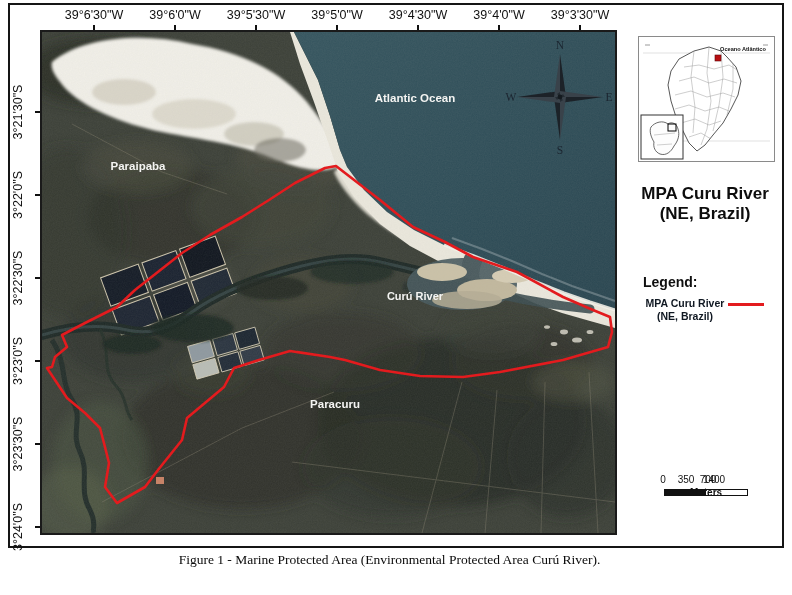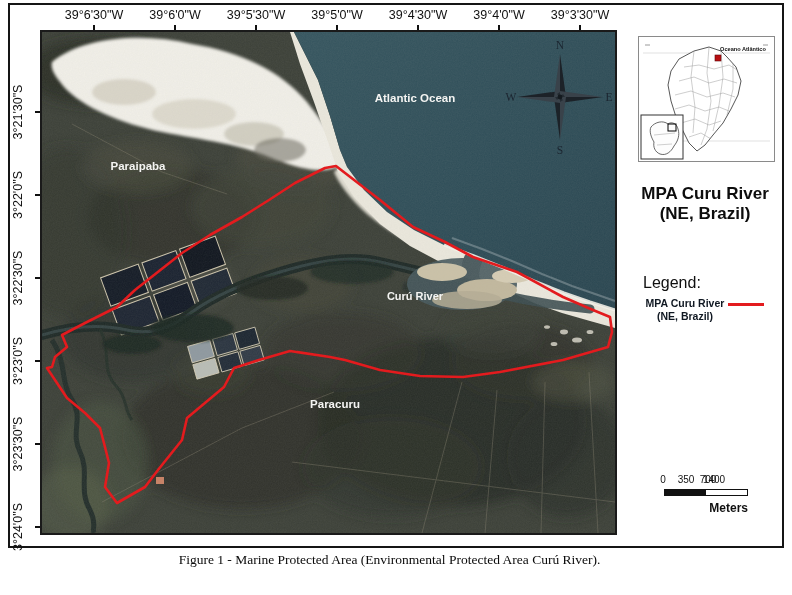--- a/index.html
+++ b/index.html
@@ -16,31 +16,31 @@
   .lat-tick{position:absolute;left:35px;width:7px;height:2px;background:#111;}
   
   .map-frame{position:absolute;left:40px;top:30px;width:577px;height:505px;
         border:2px solid #1a1a1a;box-sizing:border-box;background:#3c4038;}
   .map-frame svg{display:block;}
   
   .inset-box{position:absolute;left:638px;top:36px;width:137px;height:126px;
         background:#fff;border:1px solid #8a8a8a;box-sizing:border-box;}
   .panel-title{position:absolute;left:622px;top:184px;width:166px;text-align:center;
         font-size:17px;font-weight:bold;color:#0d0d0d;line-height:20px;}
-  .legend-heading{position:absolute;left:643px;top:274px;font-size:16px;font-weight:normal;color:#101010;}
+  .legend-heading{position:absolute;left:643px;top:274px;font-size:14px;font-weight:bold;color:#101010;}
   .legend-item-label{position:absolute;left:645px;top:297px;width:80px;text-align:center;
         font-size:10.5px;font-weight:bold;color:#101822;line-height:12.5px;}
   .legend-line{position:absolute;left:728px;top:303px;width:36px;height:3px;background:#e31b1e;}
   .scale-labels{position:absolute;left:0;top:474px;width:792px;height:12px;font-size:10px;color:#111;}
   .scale-labels span{position:absolute;transform:translateX(-50%);}
   .scale-bar{position:absolute;left:664px;top:489px;width:84px;height:7px;border:1px solid #111;
         box-sizing:border-box;background:#fff;}
   .scale-bar-fill{position:absolute;left:0;top:0;width:50%;height:100%;background:#111;}
-  .scale-unit{position:absolute;left:664px;top:501px;width:84px;text-align:right;
-        font-size:12px;font-weight:bold;color:#111;}
+  .scale-unit{position:absolute;left:664px;top:487px;width:84px;text-align:center;
+        font-size:10px;font-weight:bold;color:#111;}
   
   .caption{position:absolute;left:0;width:779px;text-align:center;color:#0a0a0a;
         font-family:"Liberation Serif",serif;font-size:13.5px;}
   .caption-en{top:552px;}
   .caption-pt{top:572px;font-style:italic;}
 </style>
 </head>
 <body>
 
 <div class="page">

